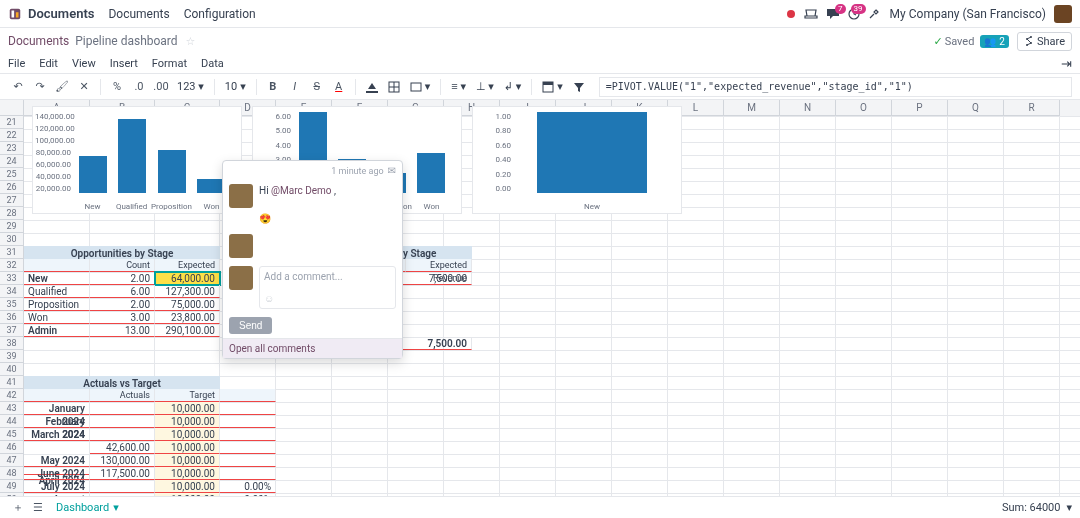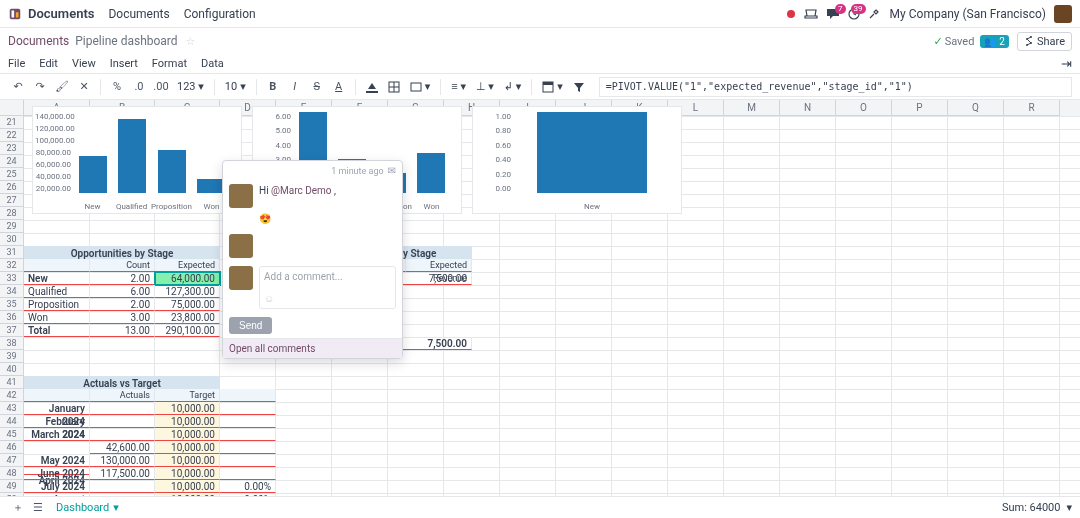--- a/index.html
+++ b/index.html
@@ -57,21 +57,21 @@
 
 
 .pivot { position: absolute; font-size: 10px; }
 .pivot-title { background: #d6e4f0; font-weight: 600; text-align: center; padding: 2px; height: 13px; line-height: 11px; }
 .pivot-row { display: flex; height: 13px; }
 .pivot-cell { padding: 0 4px; line-height: 13px; border-bottom: 1px solid #ef4444; border-right: 1px solid #e5e7eb; }
 .pivot-cell.head { background: #eef5fb; font-size: 9px; text-align: right; }
 .pivot-cell.label { text-align: left; }
 .pivot-cell.num { text-align: right; }
 .pivot-cell.bold { font-weight: 600; }
-.selected-cell { outline: 2px solid #00a09d; outline-offset: -1px; background: #86efac; }
+.selected-cell { outline: 2px solid #00a09d; outline-offset: -1px; background: #fde047; }
 .target-col { background: #fef7e0; }
 
 
 .comment-pop { position: absolute; top: 160px; left: 222px; width: 181px; background: #fff; border: 1px solid #d1d5db; border-radius: 4px; box-shadow: 0 4px 12px rgba(0,0,0,0.15); font-size: 10px; z-index: 50; }
 .comment-hdr { display: flex; justify-content: flex-end; align-items: center; padding: 4px 6px; color: #9ca3af; gap: 4px; }
 .comment-body { display: flex; padding: 4px 6px; gap: 6px; }
 .comment-av { width: 24px; height: 24px; border-radius: 3px; background: #8b6f47; flex-shrink: 0; }
 .comment-txt { flex: 1; line-height: 1.4; }
 .mention { color: #714B67; }
 .comment-input-wrap { padding: 4px 6px; display: flex; gap: 6px; }
@@ -374,21 +374,21 @@
             <div class="pivot-cell label" style="width: 66px;">Proposition</div>
             <div class="pivot-cell num" style="width: 65px;">2.00</div>
             <div class="pivot-cell num" style="width: 65px;">75,000.00</div>
           </div>
           <div class="pivot-row">
             <div class="pivot-cell label" style="width: 66px;">Won</div>
             <div class="pivot-cell num" style="width: 65px;">3.00</div>
             <div class="pivot-cell num" style="width: 65px;">23,800.00</div>
           </div>
           <div class="pivot-row">
-            <div class="pivot-cell label bold" style="width: 66px;">Total</div>
+            <div class="pivot-cell label bold" style="width: 66px;">Admin</div>
             <div class="pivot-cell num" style="width: 65px;">13.00</div>
             <div class="pivot-cell num" style="width: 65px;">290,100.00</div>
           </div>
         </div>
     </div>
 
     <div class="pivot" style="top:130px;left:252px;width:196px;">
       <div class="pivot-title">Lost Opportunities by Stage</div>
       <div class="pivot-row">
         <div class="pivot-cell head" style="width:65px;"></div>

